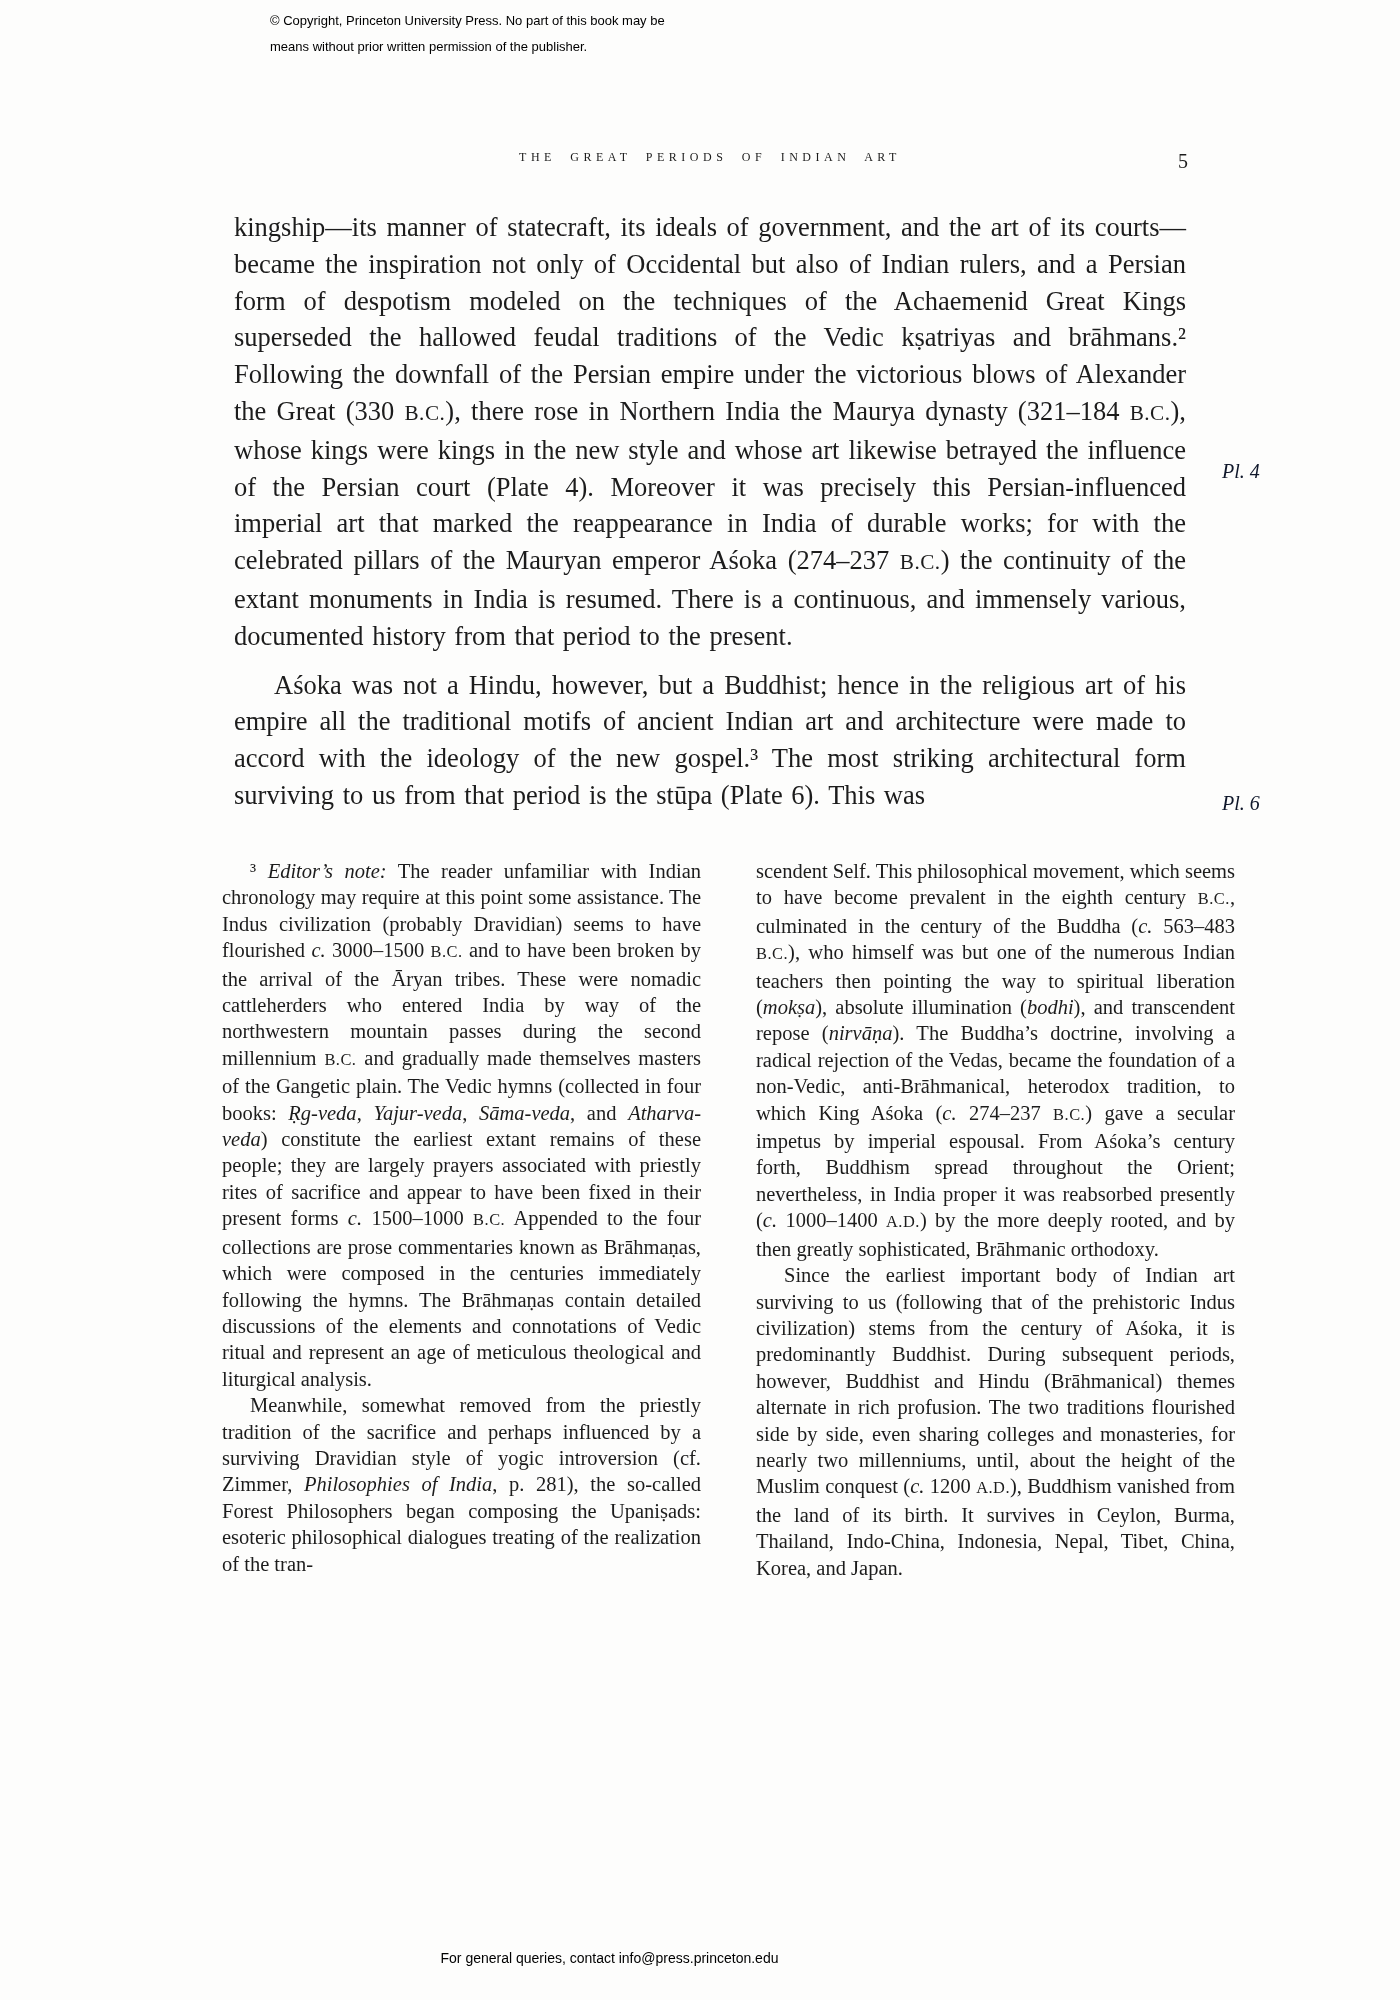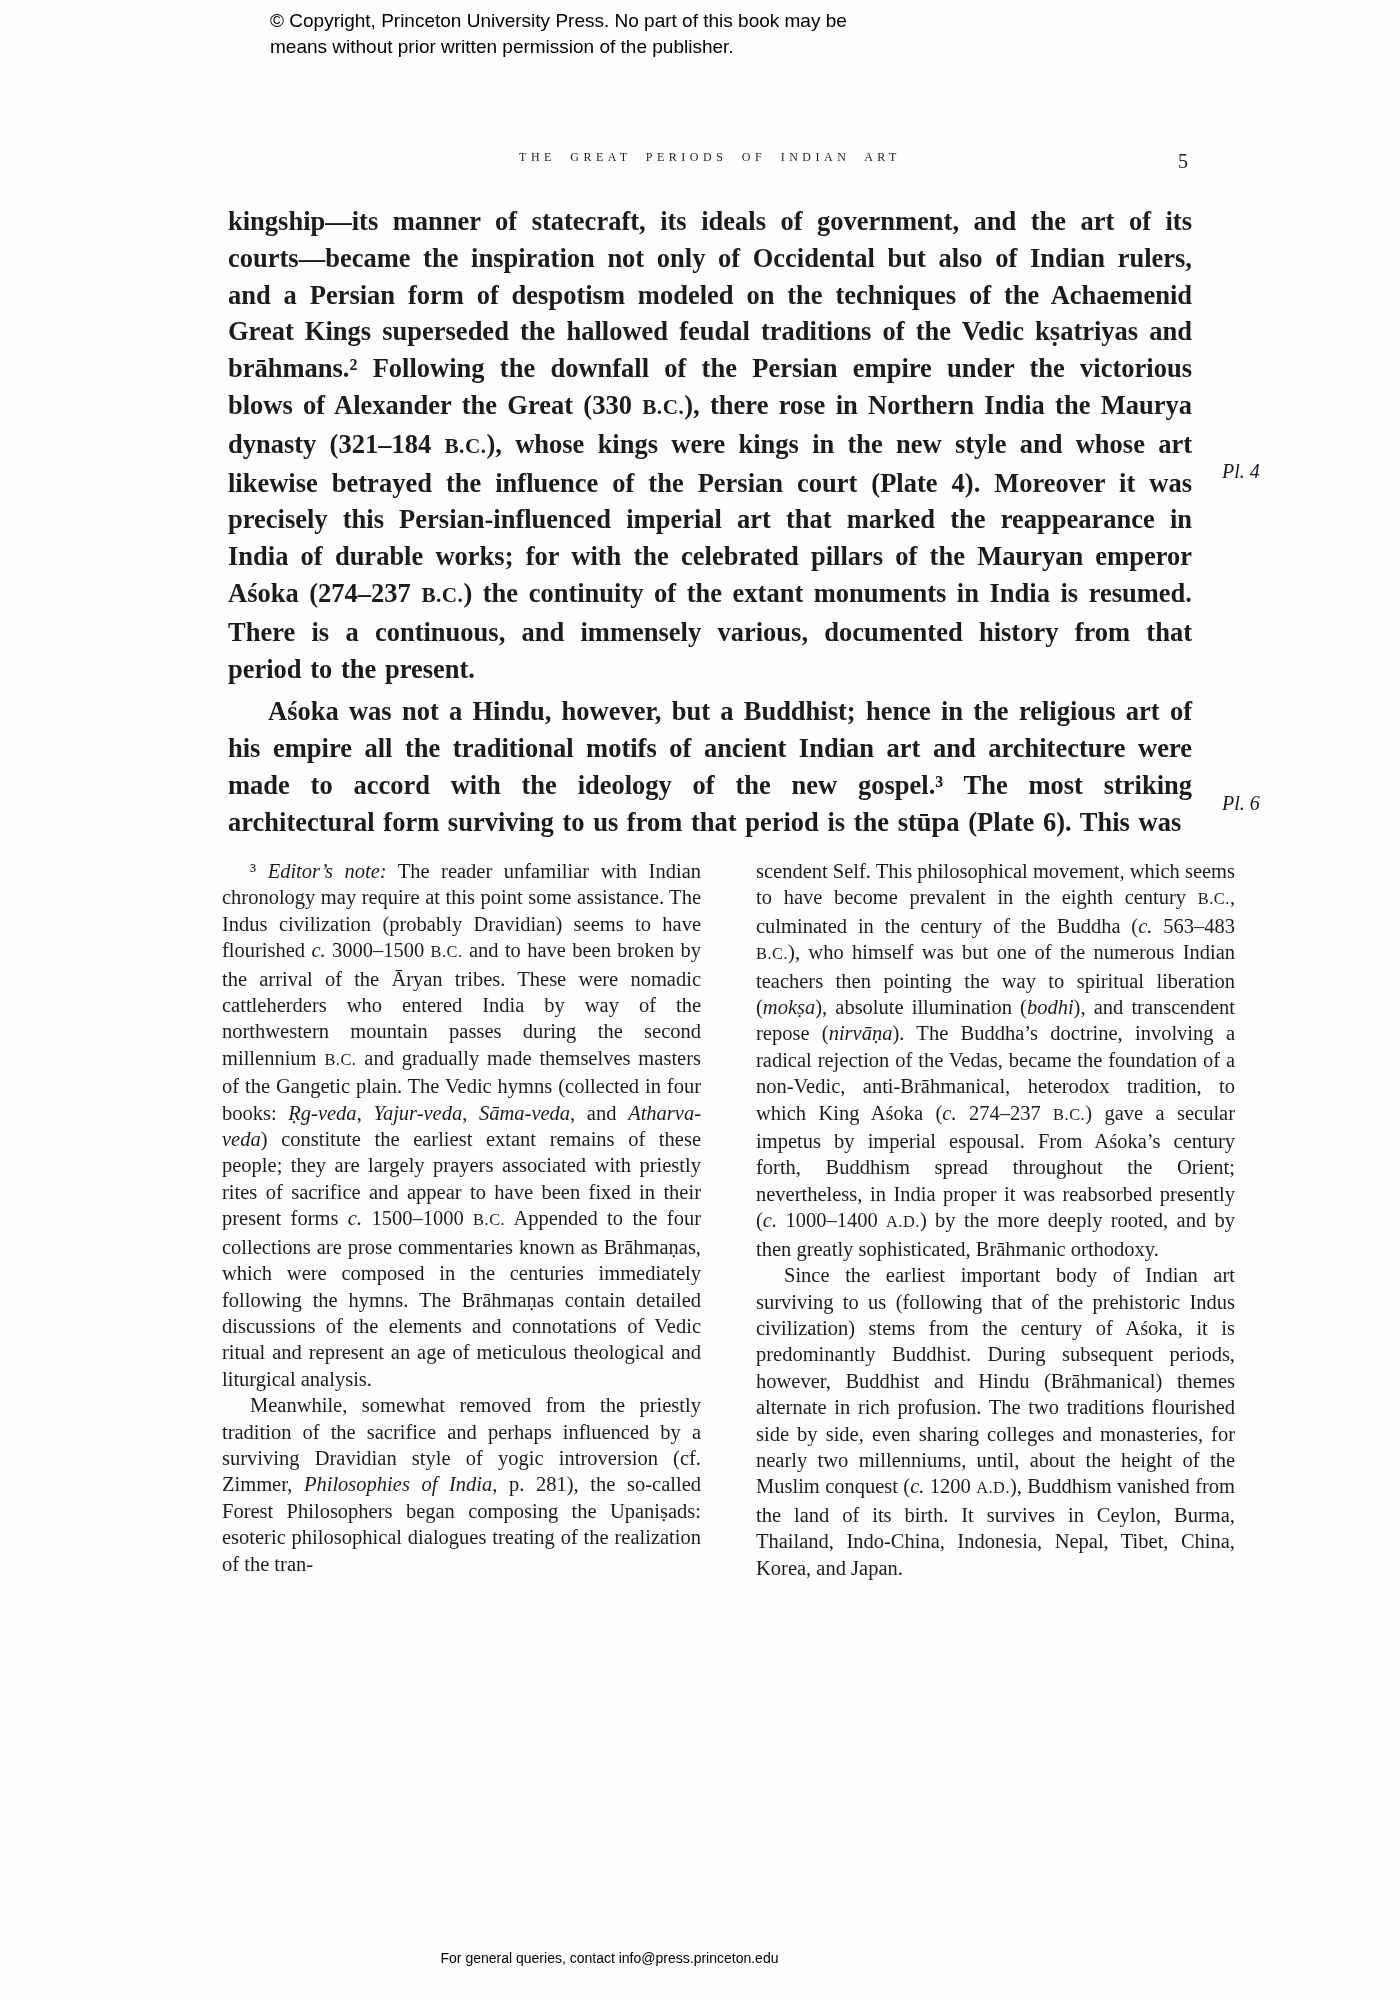--- a/index.html
+++ b/index.html
@@ -14,21 +14,21 @@
     background: #fdfdfc;
     font-family: "Liberation Serif", "DejaVu Serif", serif;
     color: #1c1c1c;
     overflow: hidden;
   }
   .copyright {
     position: absolute;
     left: 270px;
     top: 8px;
     font-family: "Liberation Sans", "DejaVu Sans", sans-serif;
-    font-size: 19px;
+    font-size: 13px;
     line-height: 26px;
     color: #000;
   }
   .running-head {
     position: absolute;
     left: 222px;
     top: 150px;
     width: 976px;
     text-align: center;
     font-size: 12px;
@@ -47,21 +47,21 @@
   .body-text {
     position: absolute;
     left: 222px;
     top: 197px;
     width: 976px;
     font-size: 26.5px;
     line-height: 36.8px;
     text-align: justify;
     word-spacing: 2px;
   }
-  .body-para { margin: 6px; font-weight: bold; }
+  .body-para { margin: 12px; }
   .body-para.indent { text-indent: 40px; }
   .margin-note {
     position: absolute;
     left: 1222px;
     font-style: italic;
     font-size: 20px;
     color: #0f172a;
     white-space: nowrap;
   }
   .margin-note.pl4 { top: 460px; }

